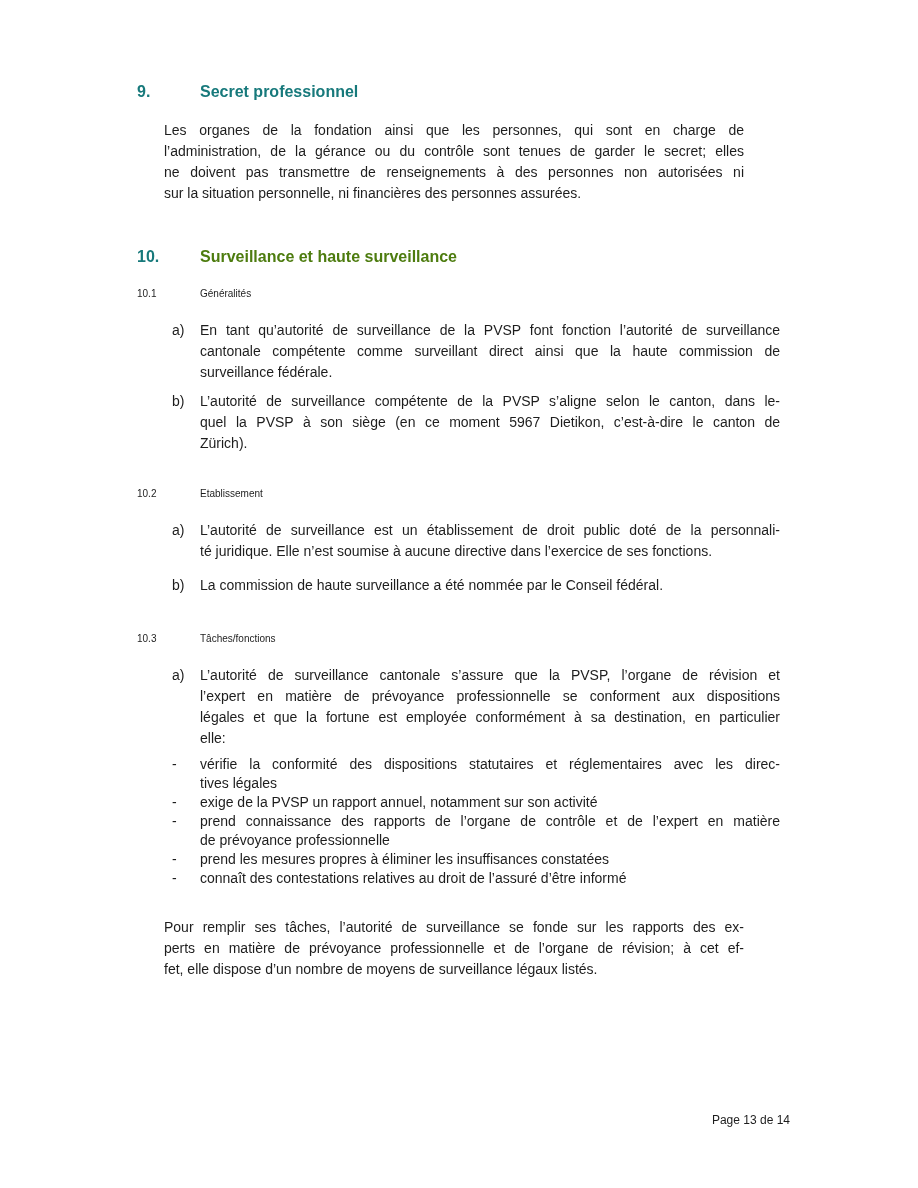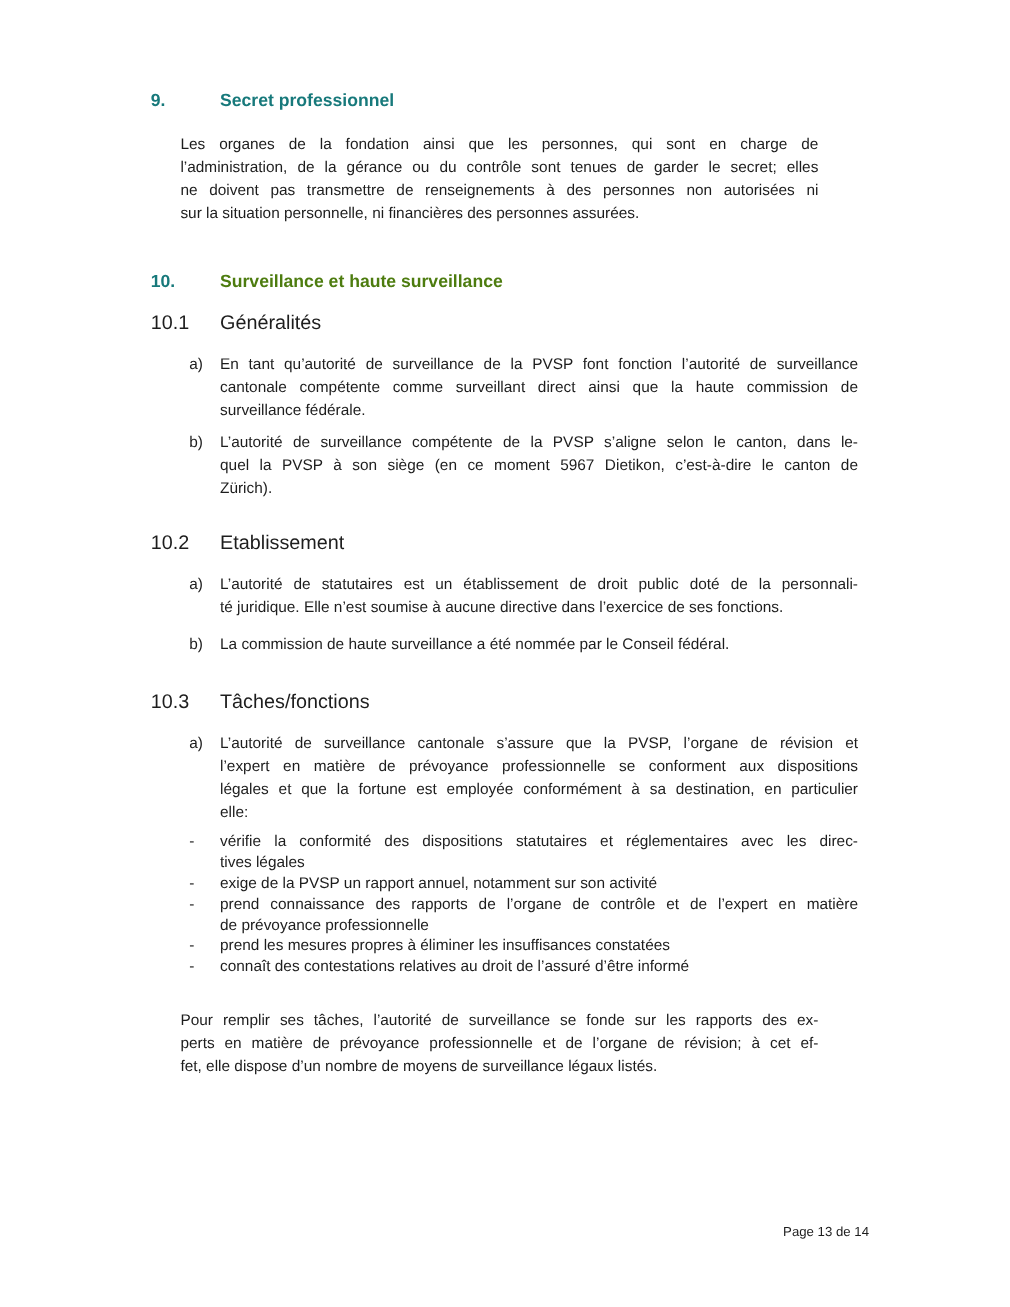--- a/index.html
+++ b/index.html
@@ -14,21 +14,21 @@
   .page {
     position: relative;
     width: 918px; height: 1188px;
     padding: 82px 138px 0 137px;
   }
   
   .h-row { display: flex; align-items: flex-start; font-size: 16px; font-weight: bold; line-height: 20px; }
   .h-num { width: 63px; flex: 0 0 63px; }
   .h-title { flex: 1; }
   
-  .sub-row { display: flex; align-items: flex-start; font-size: 18px; line-height: 21px; }
+  .sub-row { display: flex; align-items: flex-start; font-size: 10px; line-height: 21px; }
   .sub-num { width: 63px; flex: 0 0 63px; }
   
   .para { margin-left: 27px; width: 580px; font-size: 14px; }
   
   .item { display: flex; margin-left: 35px; font-size: 14px; }
   .item-label { width: 28px; flex: 0 0 28px; line-height: 21px; }
   .item-text { width: 580px; flex: 0 0 580px; }
   
   .line {
     line-height: 21px;
@@ -97,21 +97,21 @@
       </div>
   </div>
 
   <div class="sub-row mt29">
     <span class="sub-num">10.2</span>
     <span class="sub-title">Etablissement</span>
   </div>
   <div class="item mt16">
     <span class="item-label">a)</span>
     <div class="item-text">
-        <div class="line">L’autorité de statutaires est un établissement de droit public doté de la personnali-</div>
+        <div class="line">L’autorité de surveillance est un établissement de droit public doté de la personnali-</div>
         <div class="line last">té juridique. Elle n’est soumise à aucune directive dans l’exercice de ses fonctions.</div>
       </div>
   </div>
   <div class="item mt13">
     <span class="item-label">b)</span>
     <div class="item-text">
         <div class="line last">La commission de haute surveillance a été nommée par le Conseil fédéral.</div>
       </div>
   </div>
 

